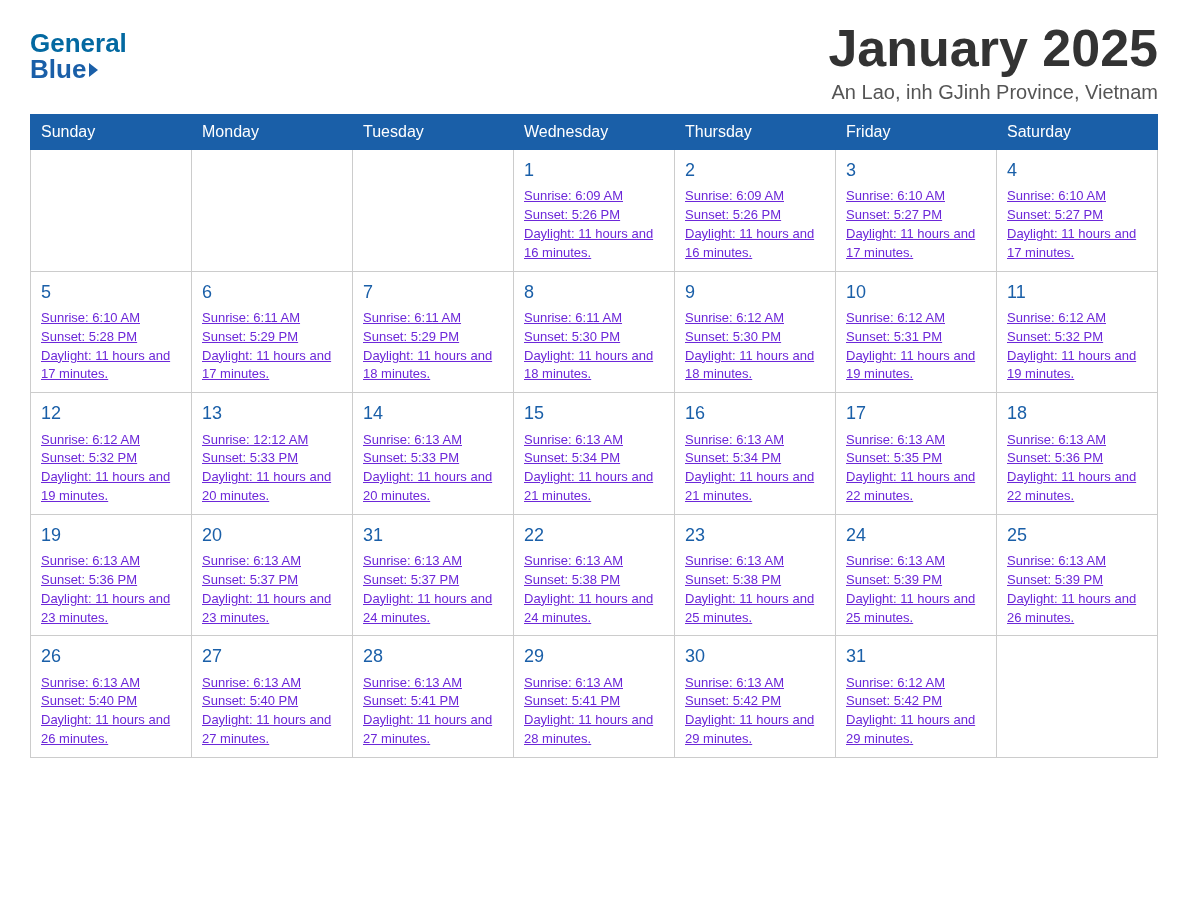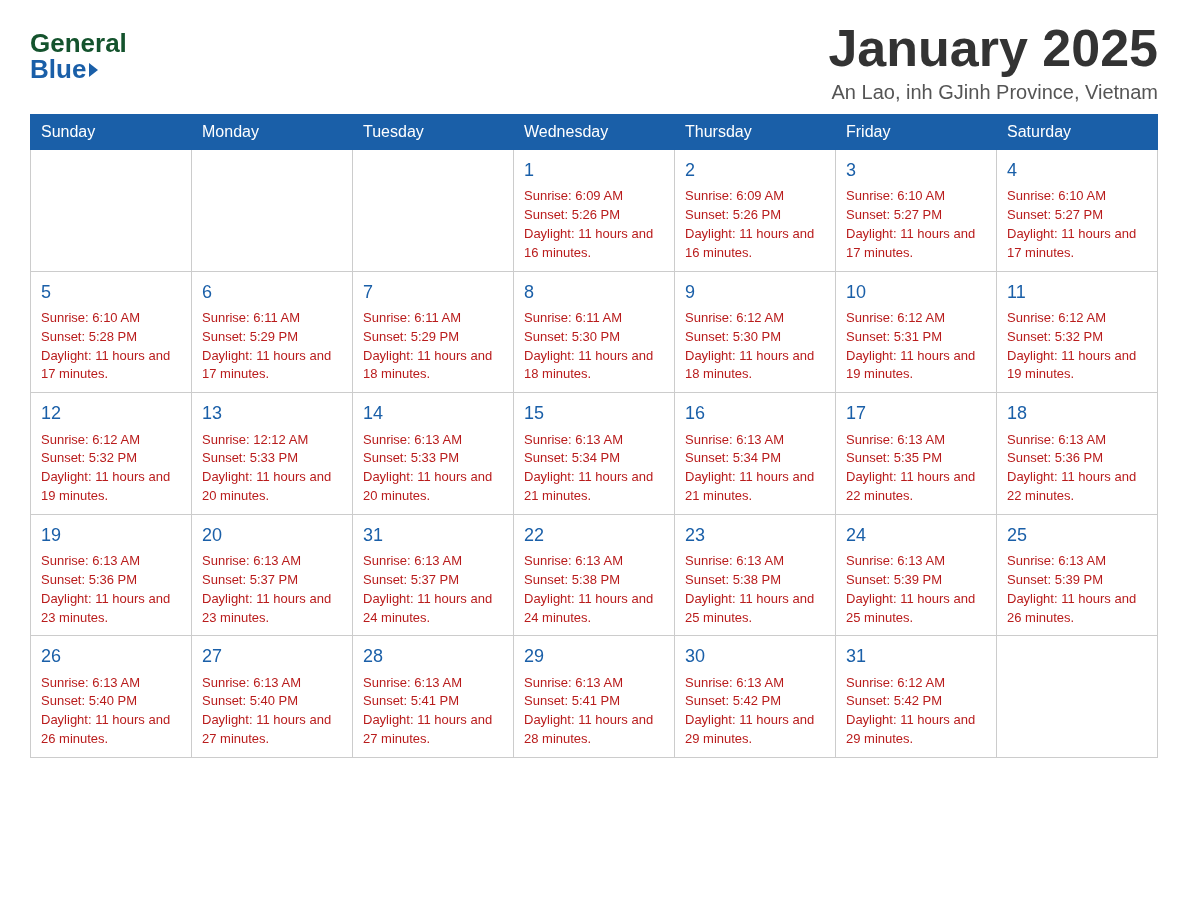--- a/index.html
+++ b/index.html
@@ -64,43 +64,44 @@
     }
     .day-number {
       font-size: 18px;
       color: #1a5fa8;
       font-weight: normal;
       display: block;
       margin-bottom: 4px;
     }
     .day-info {
       font-size: 13px;
-      color: #b91c1c;
+      color: #6d28d9;
       line-height: 1.45;
+      text-decoration: underline;
     }
     .empty-cell {
       background: #fff;
     }
     tbody tr td {
       background: #fff;
     }
     .logo-row {
       display: flex;
       flex-direction: row;
       align-items: center;
     }
     .logo-text-col {
       display: flex;
       flex-direction: column;
       line-height: 1;
     }
     .logo-top {
       font-size: 26px;
       font-weight: bold;
-      color: #14532d;
+      color: #0369a1;
     }
     .logo-bot {
       font-size: 26px;
       font-weight: bold;
       color: #1a5fa8;
       display: flex;
       align-items: center;
     }
     .arrow-shape {
       width: 0;

